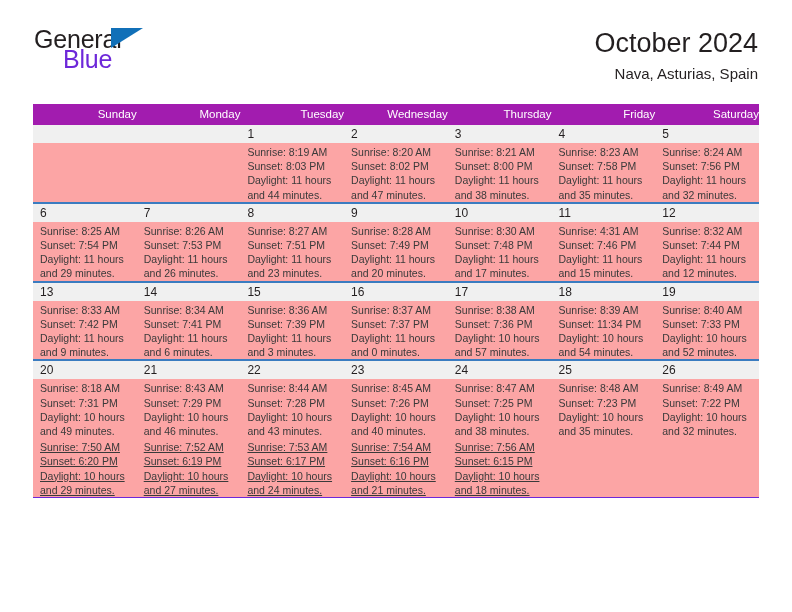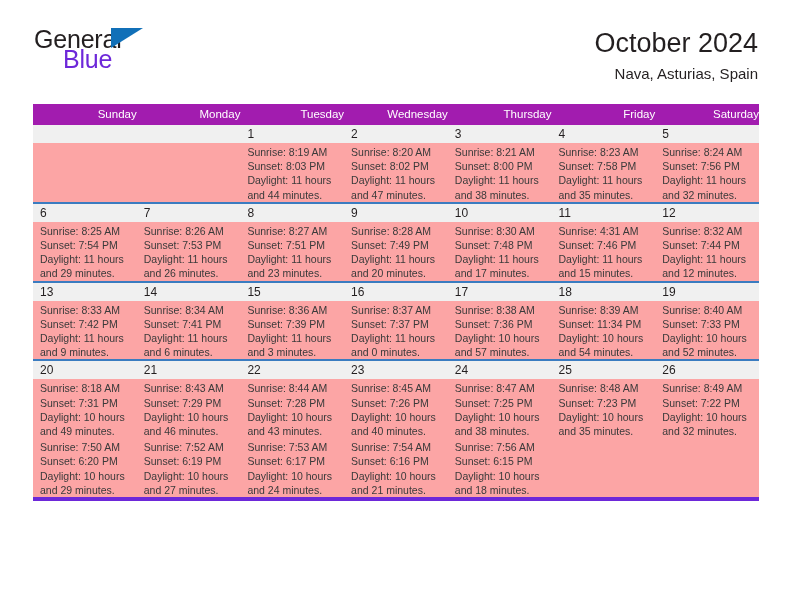--- a/index.html
+++ b/index.html
@@ -136,21 +136,22 @@
     background: #fca5a5;
     font-size: 10.5px;
     color: #3a3a3a;
     height: 51px;
     padding: 2px 7px 0 7px;
     box-sizing: border-box;
     vertical-align: top;
     line-height: 14.2px;
   }
   .info-row.last td {
-    border-bottom: 4px solid #6d28d9;
+    border-bottom: 1px solid #6d28d9;
+    text-decoration: underline;
   }
 
   .info-line {
     display: block;
     white-space: nowrap;
   }
 </style>
 </head>
 <body>
 

